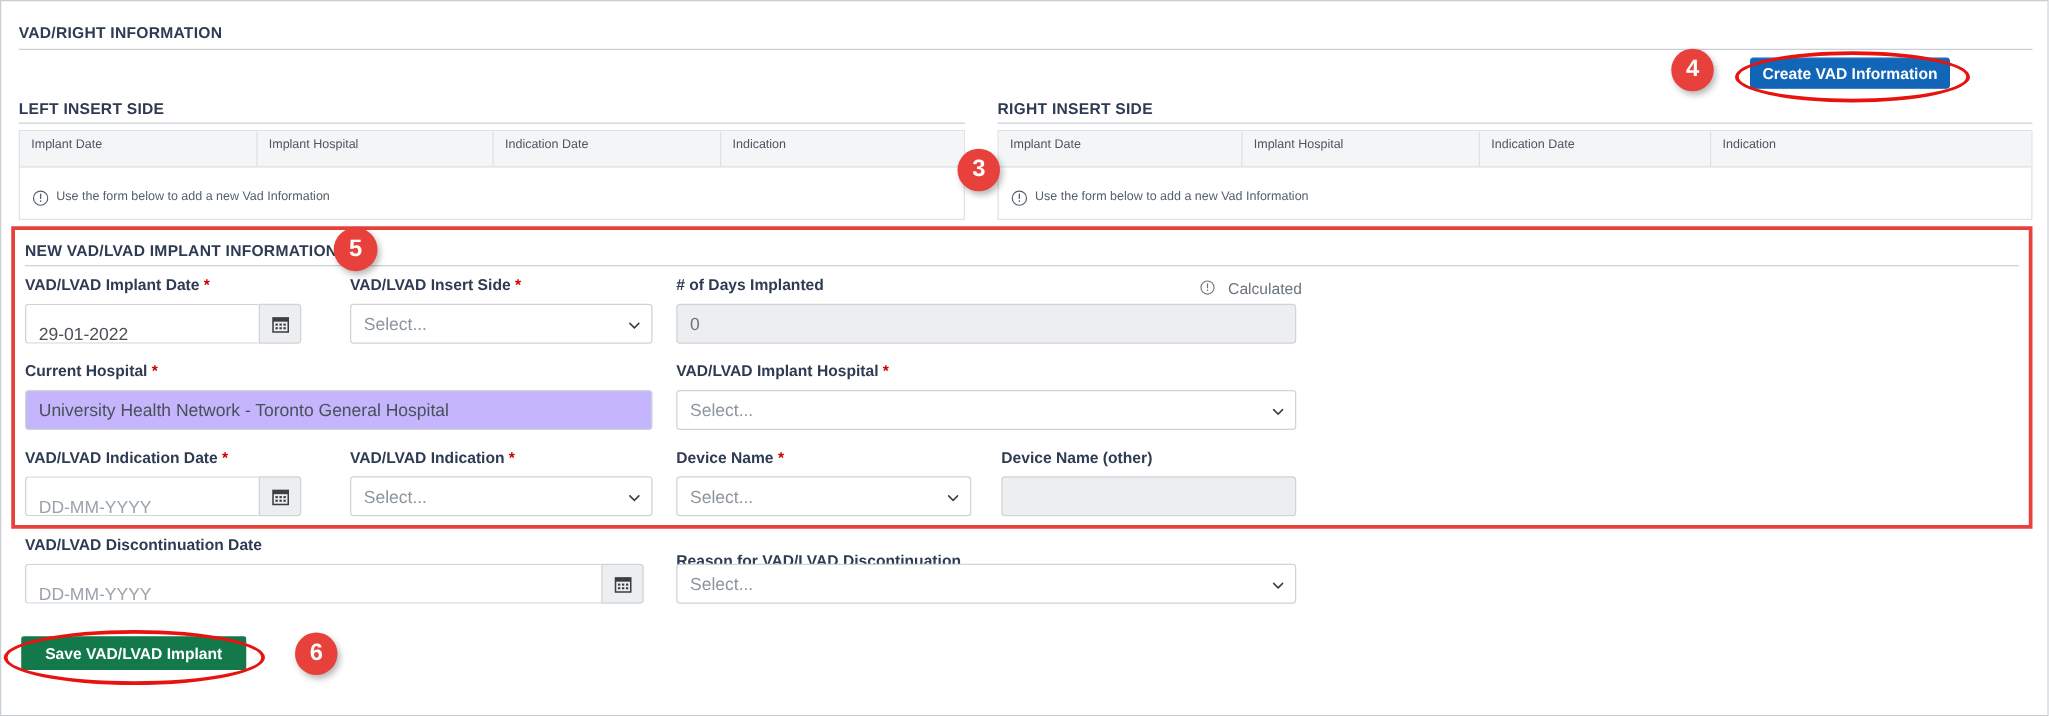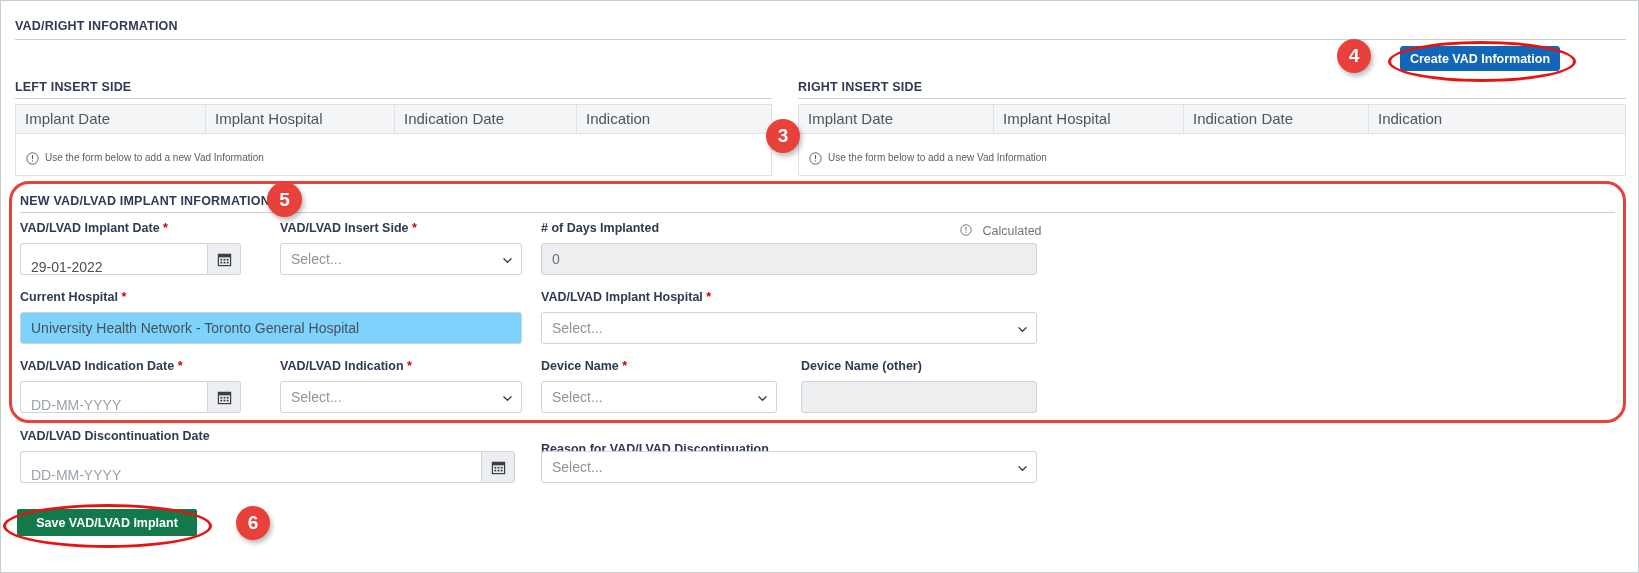--- a/index.html
+++ b/index.html
@@ -49,21 +49,21 @@
   }
   .grid-head {
     display: flex;
     background: #f4f5f7;
     border-bottom: 1px solid #dee2e6;
     height: 28px;
   }
   .grid-head .cell {
     box-sizing: border-box;
     padding: 5px 9px;
-    font-size: 15px;
+    font-size: 10px;
     color: #4c5560;
     border-right: 1px solid #dee2e6;
     overflow: hidden;
     white-space: nowrap;
   }
   .grid-head .cell:last-child { border-right: none; }
   .grid-empty {
     display: flex;
     align-items: center;
     height: 46px;
@@ -96,21 +96,21 @@
     white-space: nowrap;
   }
   .req { color: #cc0000; font-weight: bold; }
 
   .inp {
     position: absolute;
     box-sizing: border-box;
     height: 32px;
     border: 1px solid #ced4da;
     border-radius: 3px;
-    background: #7dd3fc;
+    background: #c4b5fd;
     font-family: "Liberation Sans", sans-serif;
     font-size: 14px;
     color: #495057;
     padding: 0 10px;
     line-height: 30px;
     white-space: nowrap;
     overflow: hidden;
   }
   .inp.disabled { background: #eceef0; color: #6c757d; }
 
@@ -264,21 +264,21 @@
           <rect x="7.35" y="3.6" width="1.3" height="5.2" fill="#56606b"></rect>
           <rect x="7.35" y="10.2" width="1.3" height="1.5" fill="#56606b"></rect>
         </svg>
       </span>
       <span>Use the form below to add a new Vad Information</span>
     </div>
   </div>
 
   <div class="badge" style="left:765px; top:118px; width:34px; height:34px;">3</div>
 
-  <div id="form-panel" style="left:8px; top:180px; width:1617px; height:242px;border-radius:20px;">
+  <div id="form-panel" style="left:8px; top:180px; width:1617px; height:242px;">
 
     <div class="section-head" style="left:8px; top:10px;">NEW VAD/LVAD IMPLANT INFORMATION</div>
     <div class="section-rule" style="left:8px; top:28px; width:1595px;"></div>
 
     <div class="fld-label" style="left:8px; top:37px;">
       <span>VAD/LVAD Implant Date</span>
       <span class="req">*</span>
     </div>
     <div class="dategroup" style="left:8px; top:59px; width:221px;">
       <div class="dbox" style="right:34px;">29-01-2022</div>

